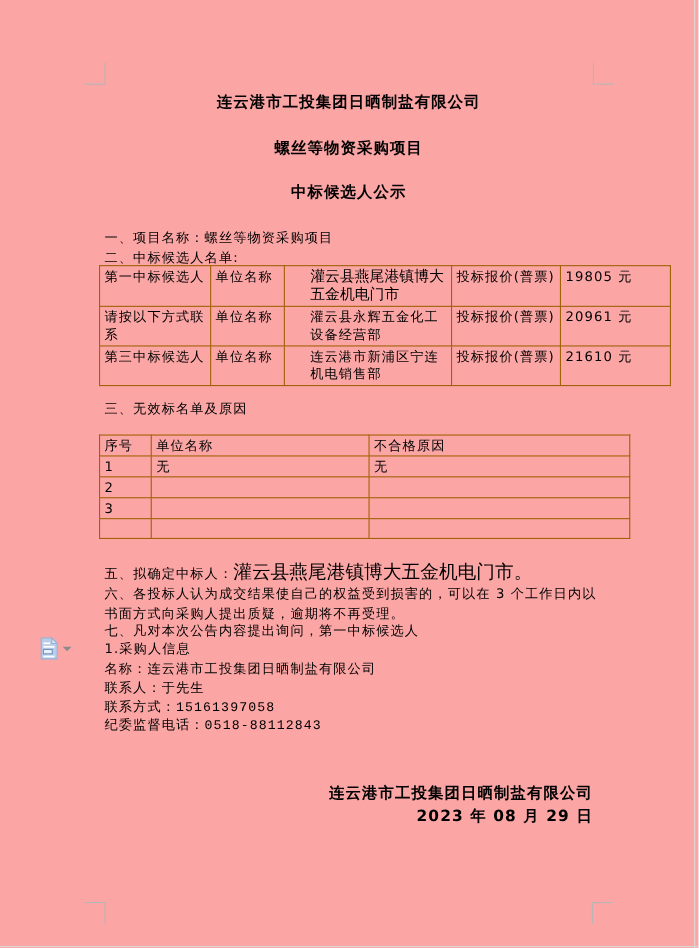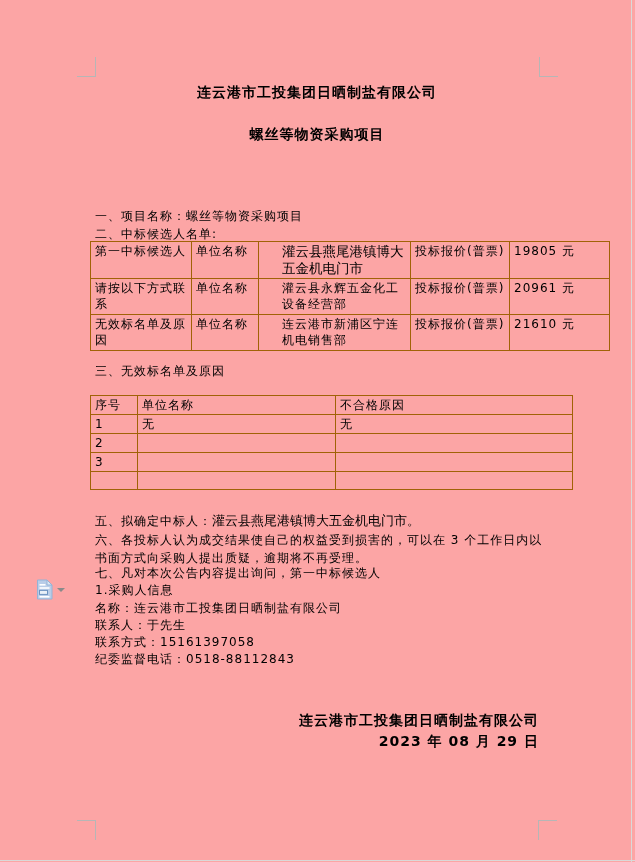--- a/index.html
+++ b/index.html
@@ -17,38 +17,38 @@
   .cm-bl{left:77px;top:820px;border-right:1px solid var(--crop-gray,#b6b6b6);border-top:1px solid var(--crop-gray,#b6b6b6);}
   .cm-br{left:538px;top:820px;border-left:1px solid var(--crop-gray,#b6b6b6);border-top:1px solid var(--crop-gray,#b6b6b6);}
 
   .title{position:absolute;left:95px;width:444px;text-align:center;font-weight:bold;font-size:14px;letter-spacing:1px;}
   .t1{top:84px;}  .t2{top:126px;}  .t3{top:166px;}
 
   .bodyline{position:absolute;left:95px;font-size:12px;letter-spacing:1px;line-height:15px;}
   .s1{top:209px;} .s2{top:227px;} .s3{top:364px;}
   .s5{top:513px;} .s7{top:566px;} .ph{top:583px;}
   .s6{top:531px;width:452px;line-height:18px;}
-  .winner-name{font-family:"DejaVu Serif","Liberation Serif",serif;font-size:13px;letter-spacing:0;}
+  .winner-name{font-family:"DejaVu Serif","Liberation Serif",serif;font-size:17px;letter-spacing:0;}
 
   table{border-collapse:collapse;table-layout:fixed;position:absolute;}
   td,th{border:1px solid #a16207;vertical-align:top;text-align:left;font-weight:normal;
         font-size:12px;letter-spacing:1px;padding:1px 4px;line-height:16px;overflow:hidden;}
   .tbl-candidates{left:90px;top:241px;width:455px;}
   .tbl-candidates td{height:33px;}
   .tbl-candidates .c1{width:92px;} .tbl-candidates .c2{width:58px;}
   .tbl-candidates .c3{width:124px;padding-left:23px;} .tbl-candidates .c4{width:90px;}
   .tbl-candidates .c5{width:91px;}
   .unit-big{font-family:"DejaVu Serif","Liberation Serif",serif;font-size:13.5px;letter-spacing:0;line-height:17px;}
   .tbl-invalid{left:90px;top:395px;width:455px;}
   .tbl-invalid th{height:16px;}
   .tbl-invalid td{height:15px;}
   .tbl-invalid .i1{width:38px;} .tbl-invalid .i2{width:189px;} .tbl-invalid .i3{width:228px;}
 
   .contact{position:absolute;left:95px;top:600px;font-size:12px;letter-spacing:1px;}
-  .contact div{height:17px;}
+  .contact div{height:17px;font-family:Liberation Mono, monospace;}
 
   .footer{position:absolute;left:95px;width:444px;text-align:right;font-weight:bold;font-size:14px;letter-spacing:1px;}
   .f1{top:712px;} .f2{top:733px;}
 
   
   .paste-btn{position:absolute;left:34px;top:579px;width:34px;height:22px;cursor:pointer;}
   .paste-btn svg{position:absolute;left:2px;top:0;}
   .paste-arrow{position:absolute;left:23px;top:9px;width:0;height:0;
     border-left:4px solid transparent;border-right:4px solid transparent;
     border-top:4px solid var(--arrow-gray,#8a8a8a);}
@@ -61,20 +61,21 @@
   <div class="edge-right"></div>
   <div class="edge-bottom"></div>
 
   <div class="cropmark cm-tl"></div>
   <div class="cropmark cm-tr"></div>
   <div class="cropmark cm-bl"></div>
   <div class="cropmark cm-br"></div>
 
   <div class="title t1">连云港市工投集团日晒制盐有限公司</div>
   <div class="title t2">螺丝等物资采购项目</div>
+  <div class="title t3">中标候选人公示</div>
 
   <div class="bodyline s1">一、项目名称：螺丝等物资采购项目</div>
   <div class="bodyline s2">二、中标候选人名单:</div>
 
   <table class="tbl-candidates">
     <tbody>
         <tr>
       <td class="c1">第一中标候选人</td>
       <td class="c2">单位名称</td>
       <td class="c3 unit-big">灌云县燕尾港镇博大五金机电门市</td>
@@ -82,21 +83,21 @@
       <td class="c5">19805 元</td>
     </tr>
     <tr>
       <td class="c1">请按以下方式联系</td>
       <td class="c2">单位名称</td>
       <td class="c3">灌云县永辉五金化工设备经营部</td>
       <td class="c4">投标报价(普票)</td>
       <td class="c5">20961 元</td>
     </tr>
     <tr>
-      <td class="c1">无效标名单及原因</td>
+      <td class="c1">第三中标候选人</td>
       <td class="c2">单位名称</td>
       <td class="c3">连云港市新浦区宁连机电销售部</td>
       <td class="c4">投标报价(普票)</td>
       <td class="c5">21610 元</td>
     </tr>
   </tbody>
     </table>
 
   <div class="bodyline s3">三、无效标名单及原因</div>
 

